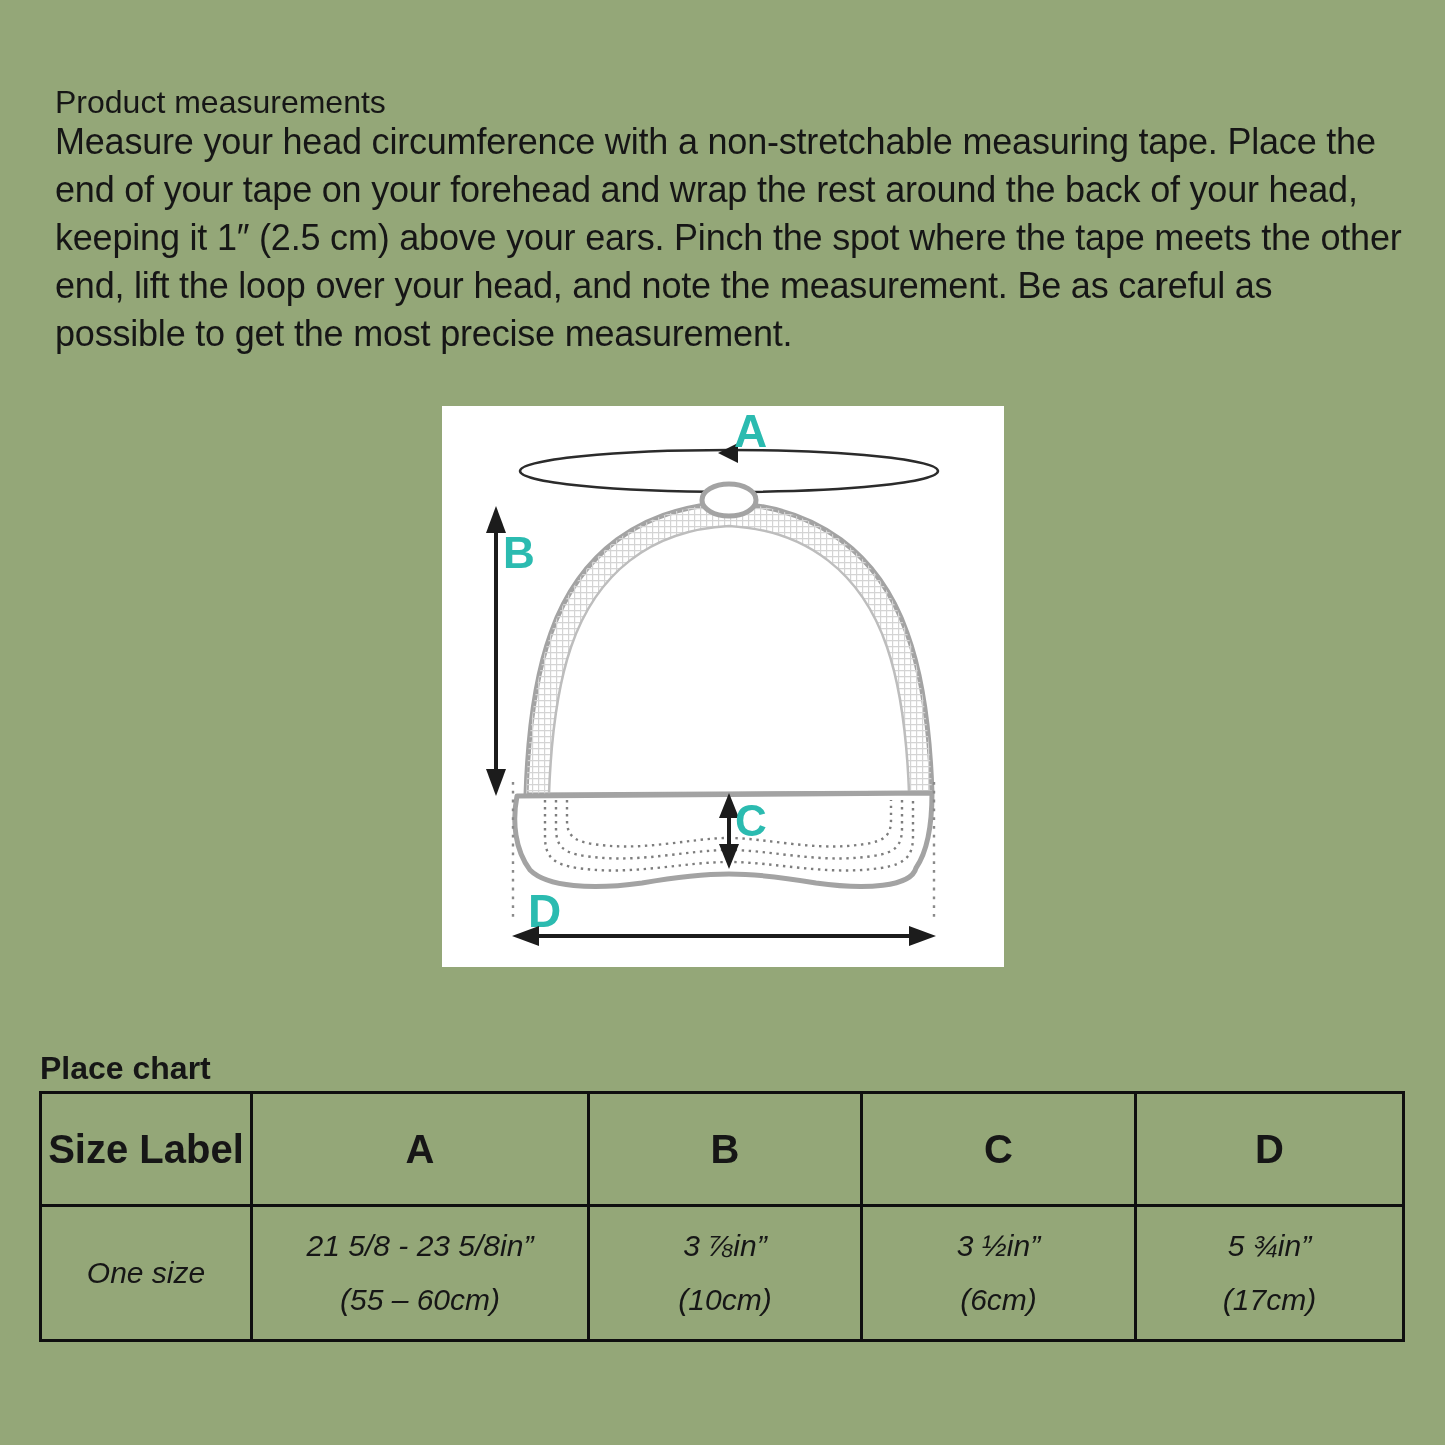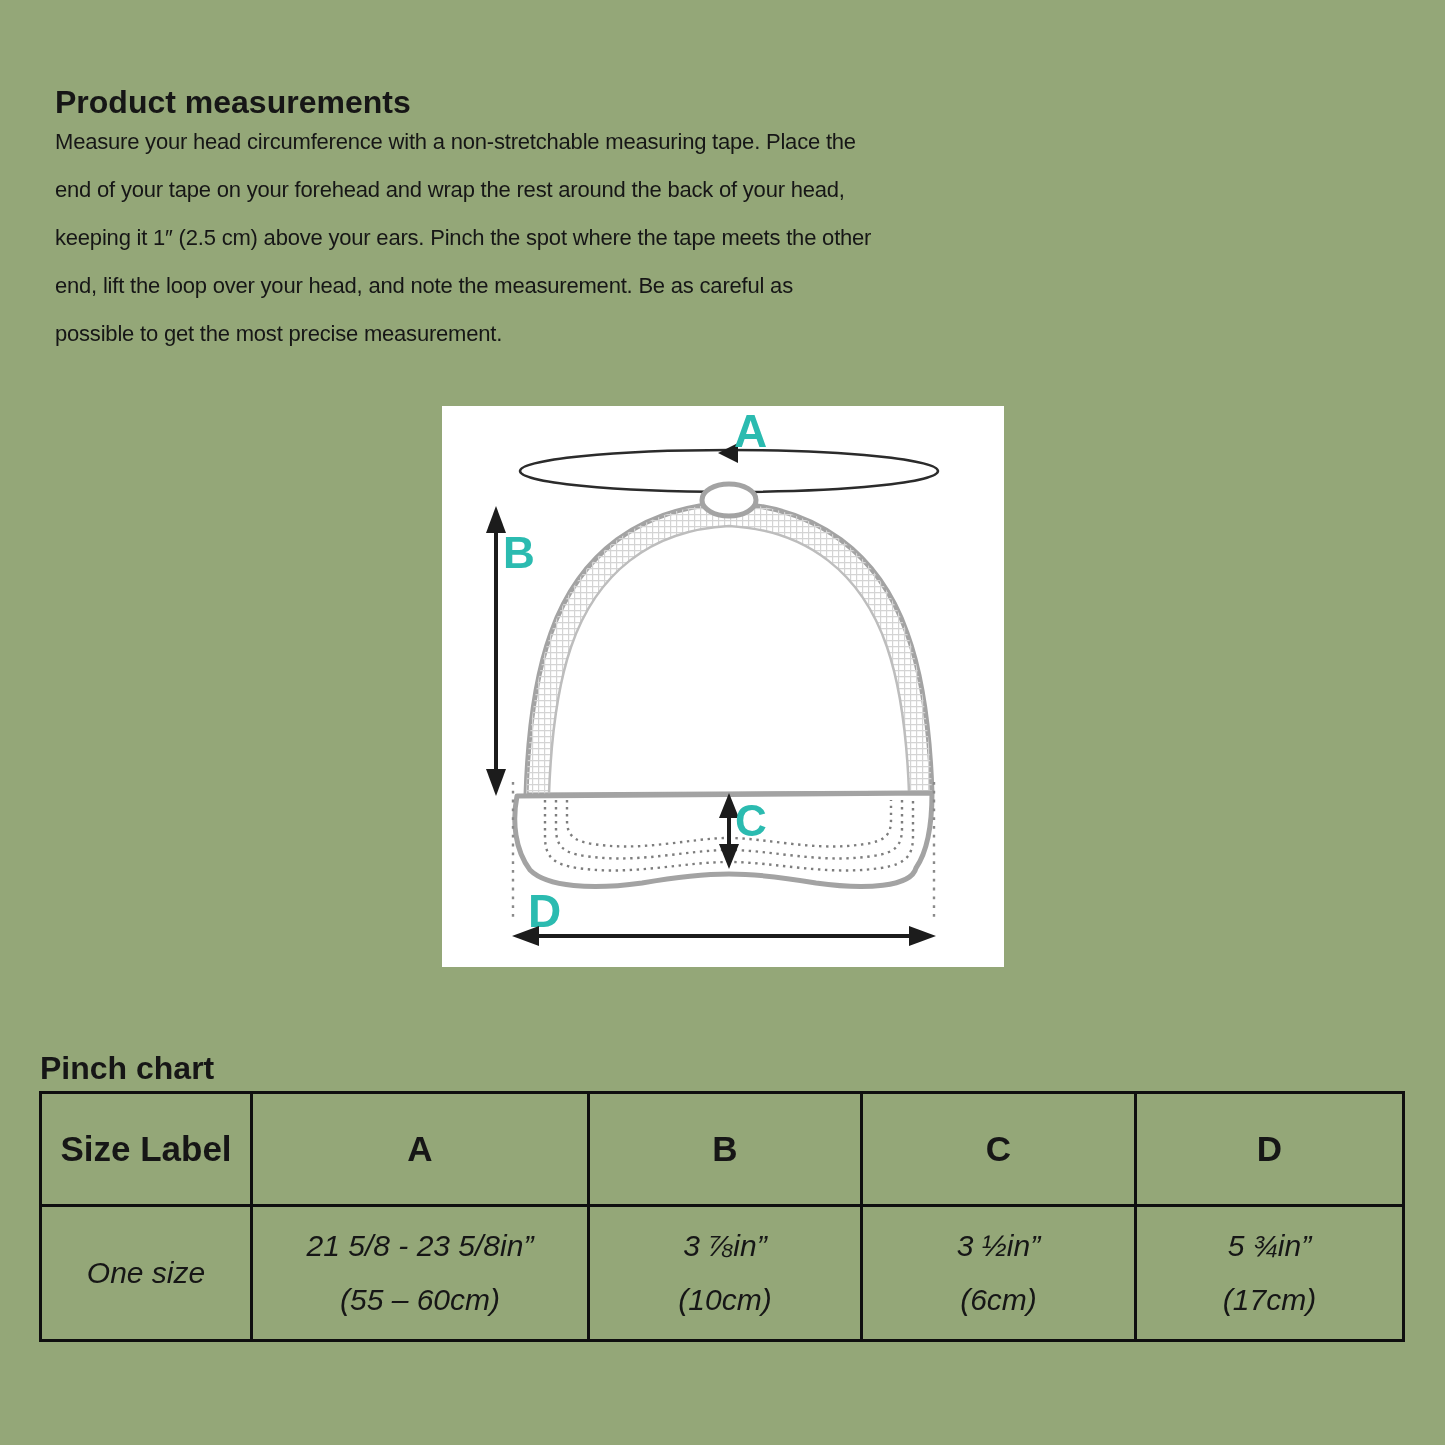--- a/index.html
+++ b/index.html
@@ -7,25 +7,25 @@
     width:1445px;height:1445px;
     background:#94a778;
     font-family:"Liberation Sans","DejaVu Sans",sans-serif;
     color:#161616;
     position:relative;
     overflow:hidden;
   }
   #page{position:absolute;inset:0;}
   .section-title{
     position:absolute;left:55px;top:58px;
-    font-size:32px;font-weight:bold;line-height:1.1;
+    font-size:32px;font-weight:normal;line-height:1.1;
   }
   .body-text{
     position:absolute;left:55px;top:118px;width:1360px;
-    font-size:22px;line-height:48px;
+    font-size:36px;line-height:48px;
     white-space:pre-line;
     letter-spacing:-0.2px;
   }
   .diagram-panel{
     position:absolute;left:442px;top:406px;
     width:562px;height:561px;background:#ffffff;
   }
   .diagram-panel svg{display:block;width:562px;height:561px;}
   .chart-title{
     position:absolute;left:40px;top:1024px;
@@ -34,21 +34,21 @@
   table.size-chart{
     position:absolute;left:39px;top:1091px;
     width:1363px;
     border-collapse:collapse;table-layout:fixed;
   }
   table.size-chart th, table.size-chart td{
     border:3px solid #0f0f0f;
     text-align:center;vertical-align:middle;
     padding:0;
   }
-  table.size-chart th{font-size:35px;font-weight:bold;}
+  table.size-chart th{font-size:40px;font-weight:bold;}
   table.size-chart td{font-size:30px;font-weight:normal;white-space:pre-line;line-height:54px;}
   tr.header-row{height:113px;}
   tr.data-row{height:135px;font-style:italic;}
   .teal-letter{font-weight:bold;fill:#2bbbb0;font-family:"Liberation Sans","DejaVu Sans",sans-serif;}
 </style>
 </head>
 <body>
 
 <div id="page">
 
@@ -105,21 +105,21 @@
       </g>
       <text class="teal-letter" x="86" y="521" font-size="46">D</text>
       <g stroke="#1c1c1c" fill="#1c1c1c">
         <line x1="90" y1="530" x2="474" y2="530" stroke-width="4"></line>
         <polygon points="70,530 97,520 97,540" stroke="none"></polygon>
         <polygon points="494,530 467,520 467,540" stroke="none"></polygon>
       </g>
     </svg>
   </div>
 
-  <h2 class="chart-title">Pinch chart</h2>
+  <h2 class="chart-title">Place chart</h2>
 
   <table class="size-chart">
     <colgroup>
       <col style="width:211px">
       <col style="width:337px">
       <col style="width:273px">
       <col style="width:274px">
       <col style="width:268px">
     </colgroup>
     <tbody>

